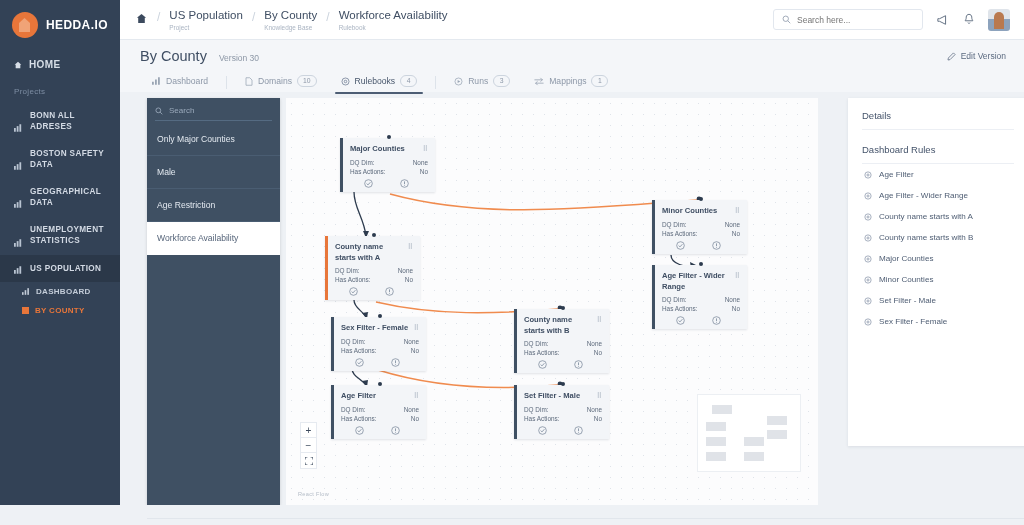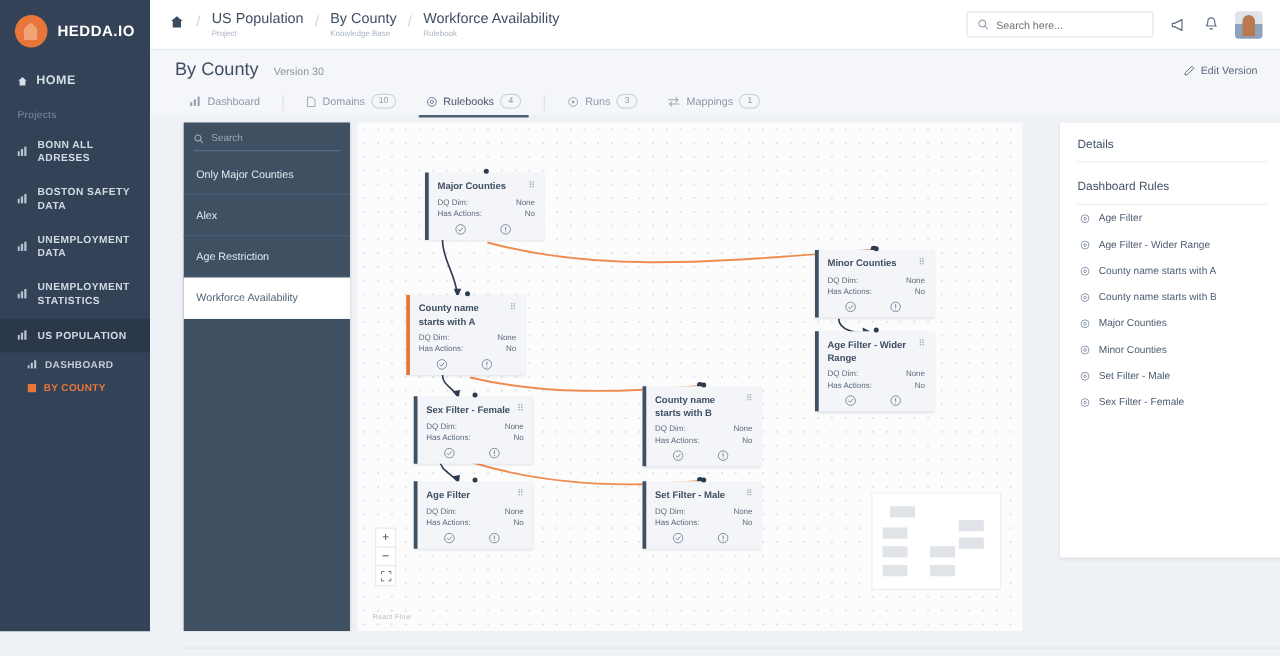--- a/index.html
+++ b/index.html
@@ -29,21 +29,21 @@
   }
   .brand-name { font-size: 12px; font-weight: bold; letter-spacing: .4px; color: #ffffff; }
 
   .nav-home {
     display: flex; align-items: center; gap: 7px;
     padding: 7px 10px 7px 14px; font-size: 10px; letter-spacing: .4px;
     color: #d7dee7; font-weight: bold;
   }
   .nav-sec { font-size: 8px; color: #7d8da3; padding: 10px 10px 6px 14px; letter-spacing: .3px; }
   .nav-item {
-    display: flex; align-items: center; gap: 7px;
+    display: flex; align-items: flex-end; gap: 7px;
     padding: 8px 8px 8px 14px; font-size: 8.2px; letter-spacing: .35px;
     color: #d3dae4; line-height: 1.35; font-weight: bold;
   }
   .nav-item.active { background: #2b3849; }
   .nav-sub {
     display: flex; align-items: center; gap: 6px;
     padding: 5px 8px 5px 22px; font-size: 8px; letter-spacing: .3px;
     color: #c3ccd8; font-weight: bold;
   }
   .nav-sub.sel { color: #e8763a; }
@@ -227,21 +227,21 @@
       <span>BOSTON SAFETY DATA</span>
     </div>
     <div class="nav-item">
       <span class="ic">
         <svg width="9" height="8" viewBox="0 0 12 10">
             <rect x="0" y="5" width="2.4" height="5" fill="#b9c4d2"></rect>
             <rect x="3.6" y="2.5" width="2.4" height="7.5" fill="#b9c4d2"></rect>
             <rect x="7.2" y="0" width="2.4" height="10" fill="#b9c4d2"></rect>
           </svg>
       </span>
-      <span>UNEMPLOYMENT DATA</span>
+      <span>GEOGRAPHICAL DATA</span>
     </div>
     <div class="nav-item">
       <span class="ic">
         <svg width="9" height="8" viewBox="0 0 12 10">
             <rect x="0" y="5" width="2.4" height="5" fill="#b9c4d2"></rect>
             <rect x="3.6" y="2.5" width="2.4" height="7.5" fill="#b9c4d2"></rect>
             <rect x="7.2" y="0" width="2.4" height="10" fill="#b9c4d2"></rect>
           </svg>
       </span>
       <span>UNEMPLOYMENT STATISTICS</span>
@@ -398,21 +398,21 @@
     <div class="rb-search">
       <span class="ic">
         <svg width="8" height="8" viewBox="0 0 12 12">
             <circle cx="5" cy="5" r="3.6" fill="none" stroke="#9aa9bb" stroke-width="1.3"></circle>
             <line x1="7.7" y1="7.7" x2="11" y2="11" stroke="#9aa9bb" stroke-width="1.3"></line>
           </svg>
       </span>
       <span class="ph">Search</span>
     </div>
     <div class="rb-item">Only Major Counties</div>
-    <div class="rb-item">Alex</div>
+    <div class="rb-item">Male</div>
     <div class="rb-item">Age Restriction</div>
     <div class="rb-item sel">Workforce Availability</div>
   </div>
 
   <div class="canvas">
 
     <svg class="edges">
 
       <path d="M68,94 C68,110 78,120 80,138" fill="none" stroke="#2d3b4e" stroke-width="1.3"></path>
       <polygon points="80,140 77,133 83,133" fill="#2d3b4e"></polygon>

